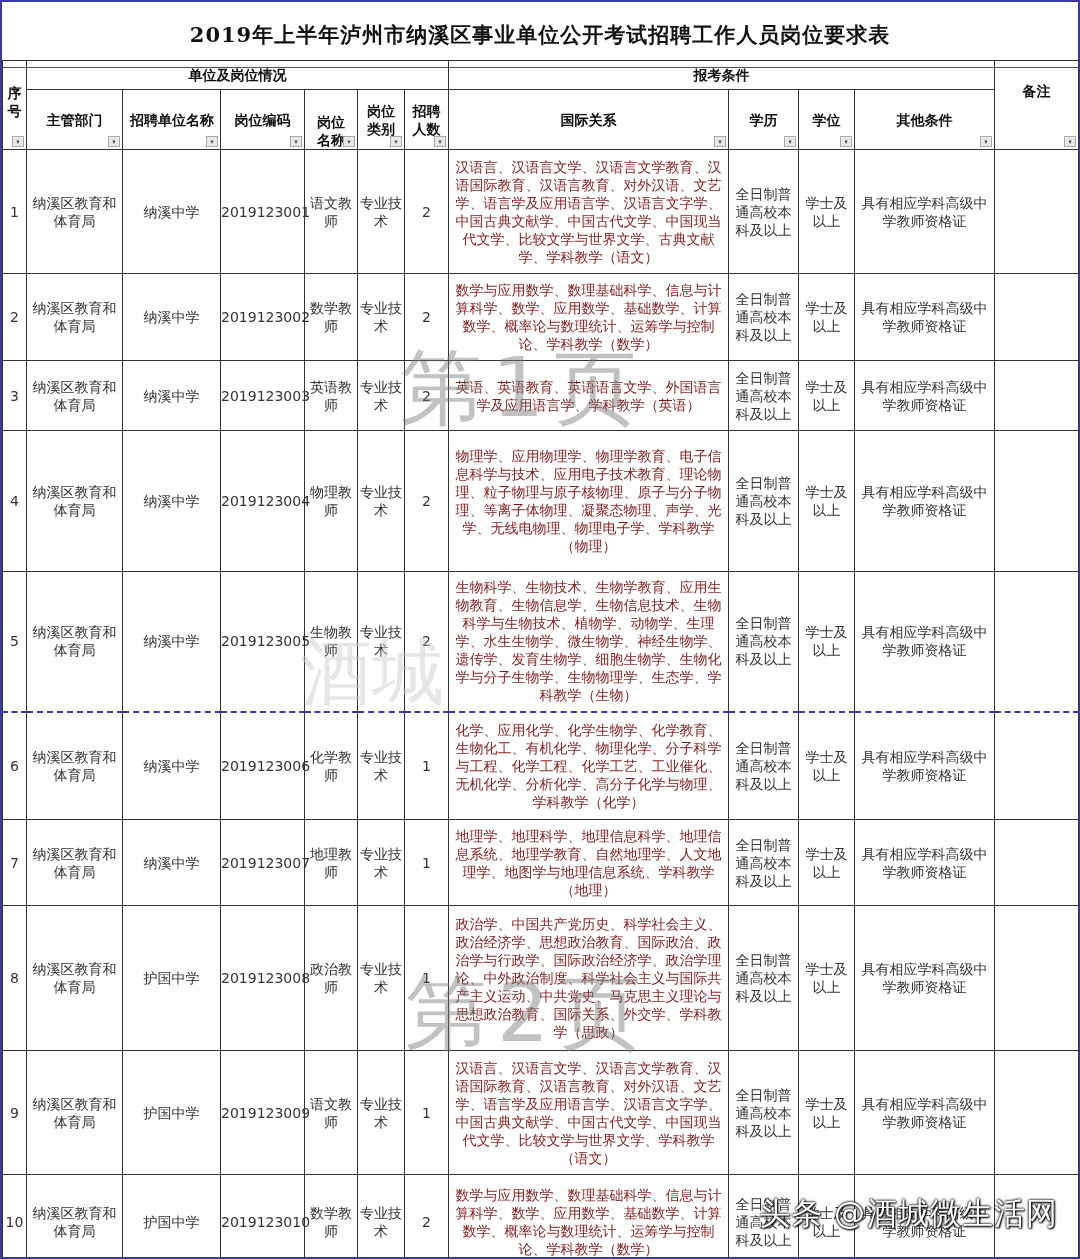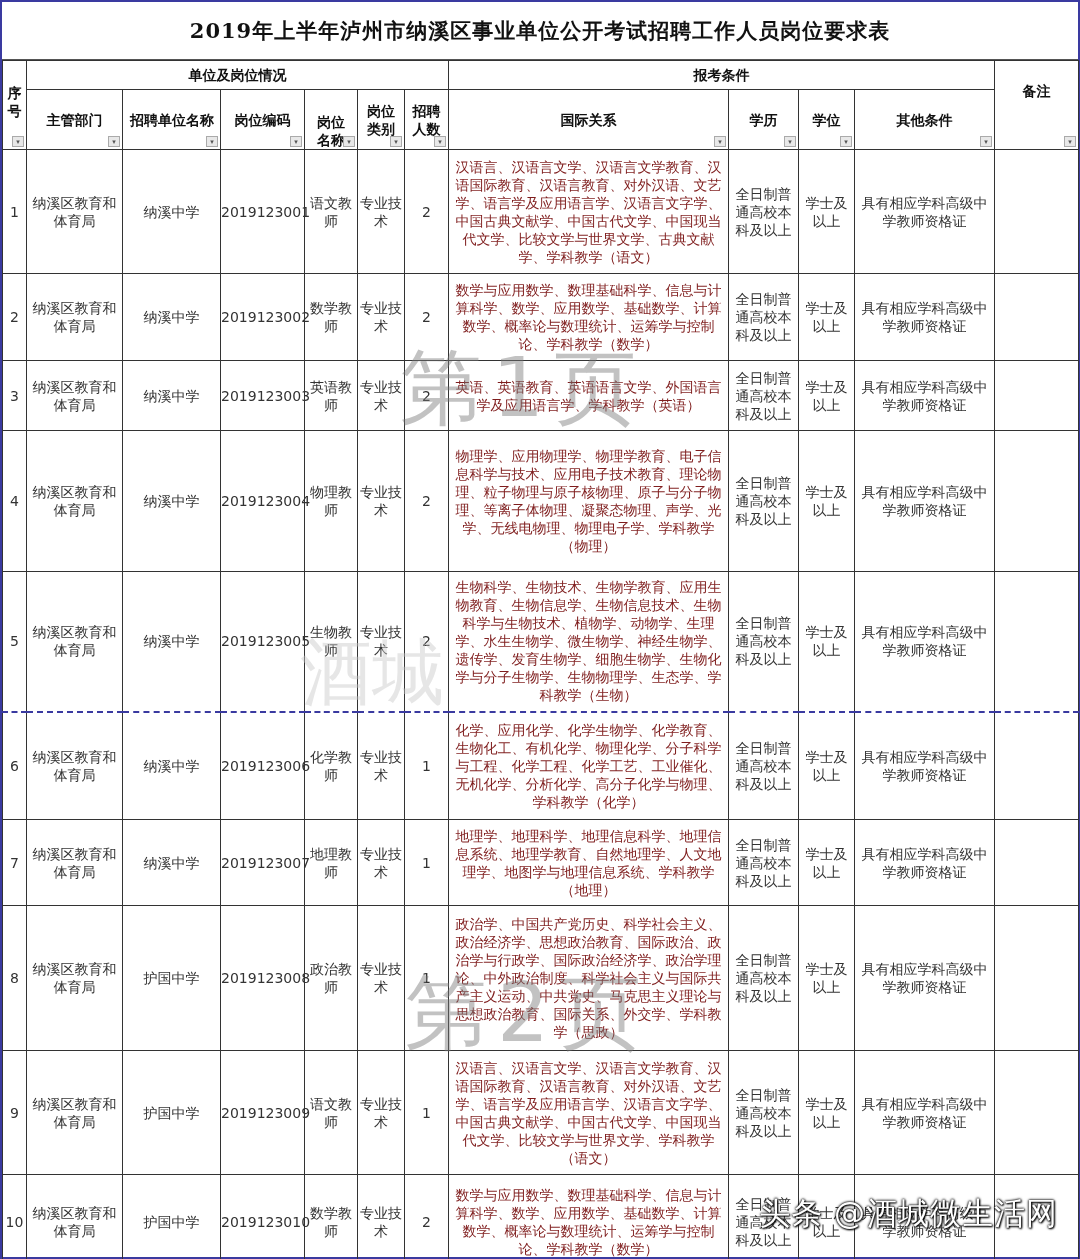--- a/index.html
+++ b/index.html
@@ -1,20 +1,20 @@
 <!DOCTYPE html>
 <html><head>
 <meta charset="utf-8">
 <style>
   html, body { margin:0; padding:0; background:#ffffff; }
   body { width:1080px; height:1259px; position:relative; overflow:hidden;
          font-family:"DejaVu Serif","Liberation Serif",serif; color:#222; }
   .frame { position:absolute; left:0; top:0; width:1076px; height:1255px;
            border:2px solid #3a3aa0; box-sizing:content-box; }
-  .title { position:absolute; left:2px; top:2px; width:1076px; height:58px;
+  .title { position:absolute; left:2px; top:2px; width:1076px; height:66px;
            display:flex; align-items:center; justify-content:center;
            font-size:21px; font-weight:bold; letter-spacing:1px; color:#111;
            border-bottom:1px solid #555; box-sizing:border-box; }
   table.grid { position:absolute; left:2px; top:60px; border-collapse:collapse;
                table-layout:fixed; width:1076px; }
   table.grid td, table.grid th { border:1px solid #333; padding:0; text-align:center;
                vertical-align:middle; font-size:14px; line-height:18px; position:relative; }
   th { font-weight:bold; font-size:15px; color:#111; }
   .hdr-small { font-size:15px; line-height:17px; }
   .dd { position:absolute; right:2px; bottom:2px; width:12px; height:11px;

